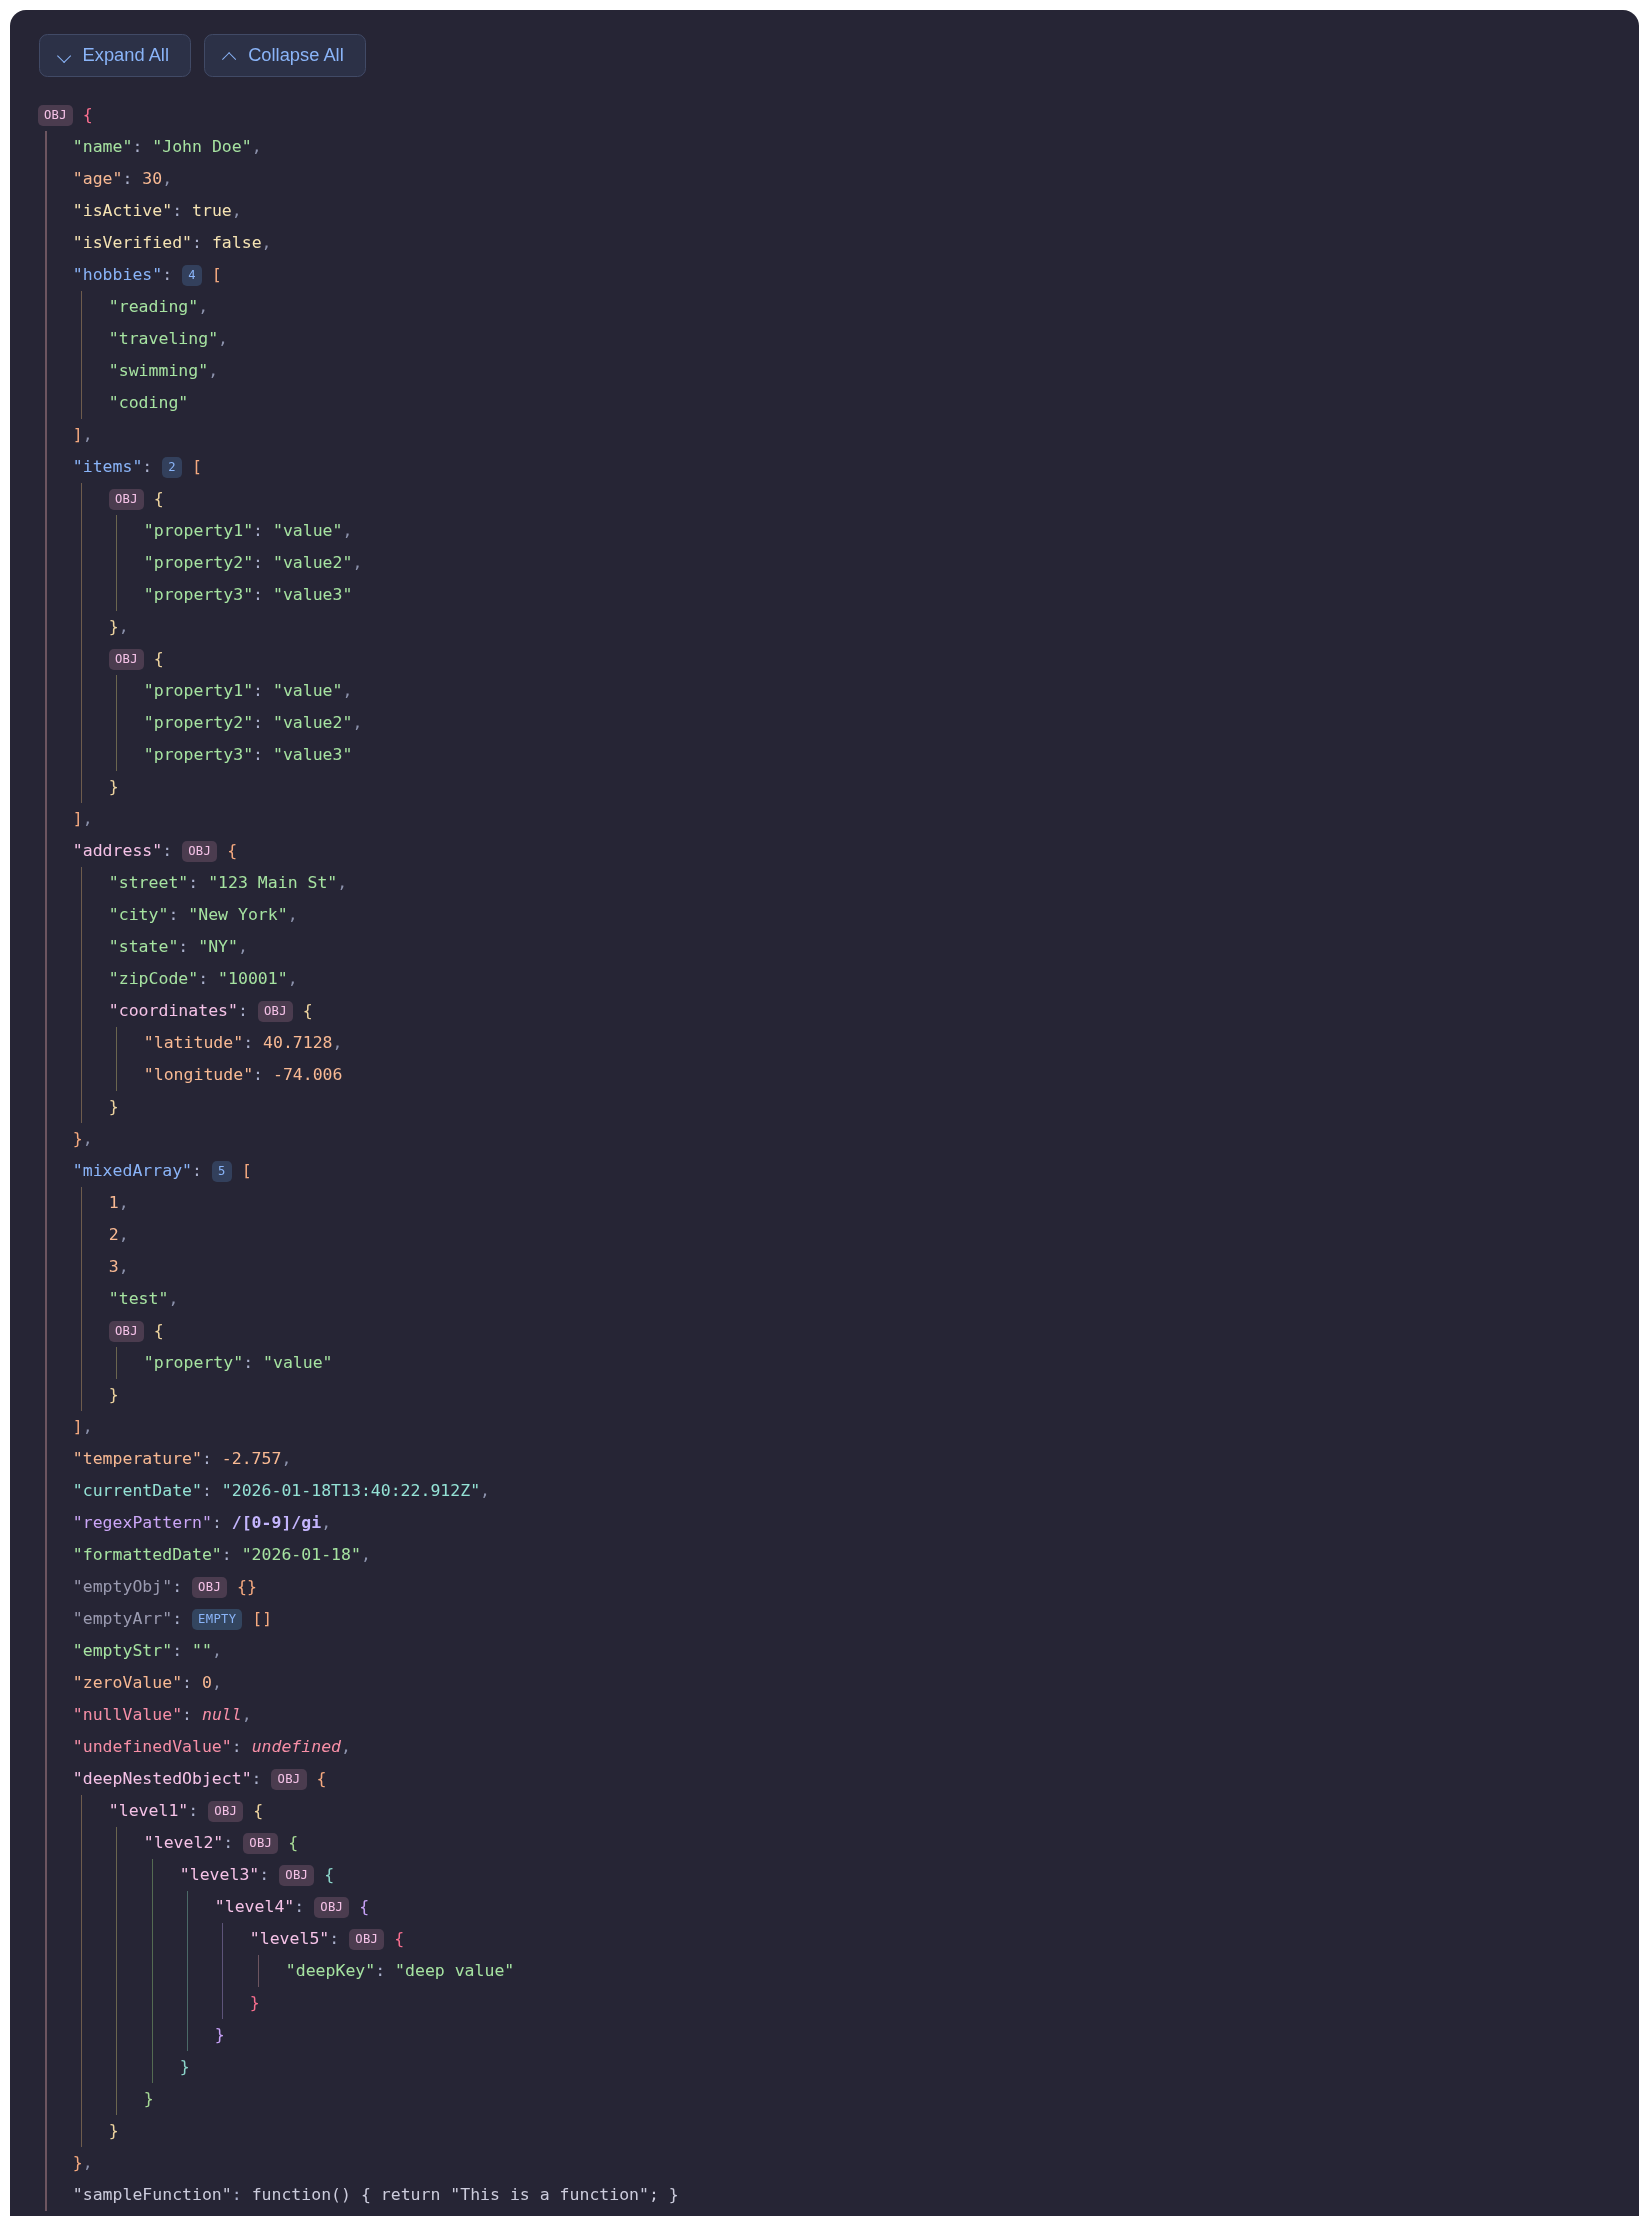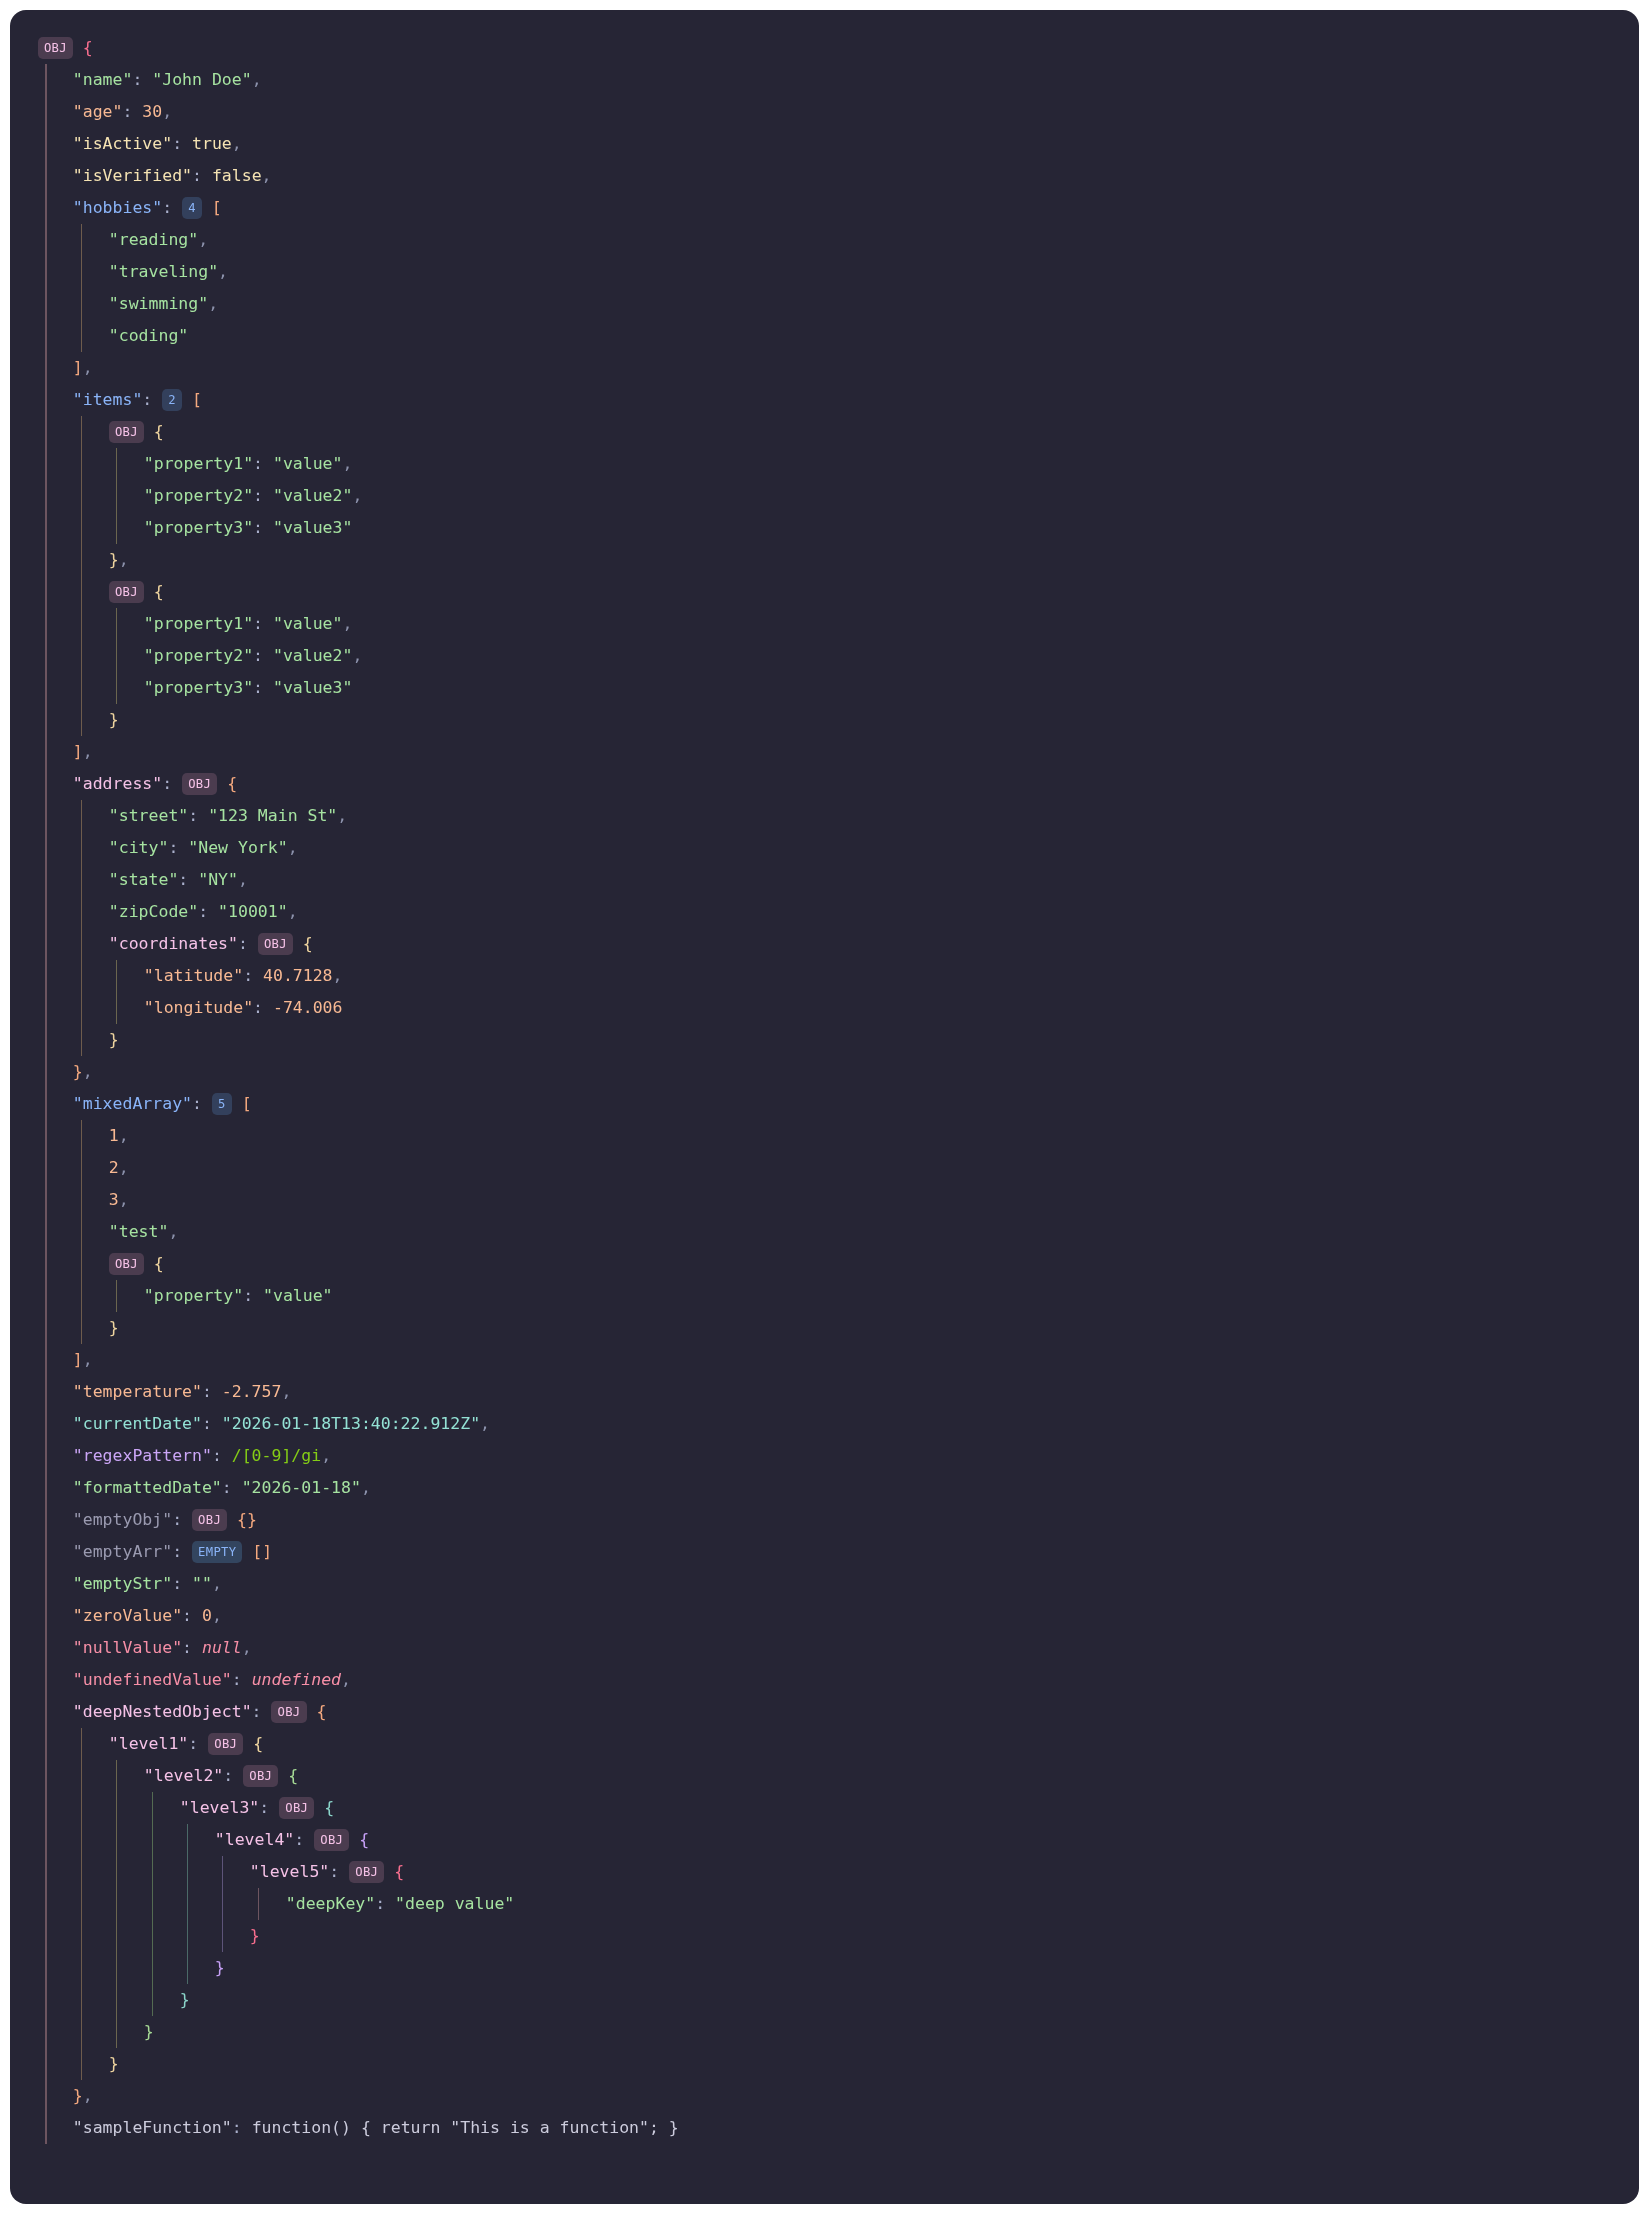--- a/index.html
+++ b/index.html
@@ -71,21 +71,21 @@
   .k-null{color:#f78fa7;}
   .k-date{color:#94e2d5;}
   .k-regex{color:#cba6f7;}
   .k-dim{color:#9a9ab0;}
   .k-fn{color:#ccccdd;}
 
   .v-str{color:#a6e3a1;}
   .v-num{color:#f8b993;}
   .v-bool{color:#f5e3b3;}
   .v-date{color:#94e2d5;}
-  .v-regex{color:#84cc16;}
+  .v-regex{color:#c4b5fd;font-weight:bold;}
   .v-null{color:#f78fa7;font-style:italic;}
   .v-fn{color:#ccccdd;}
 
   .colon{color:#aab0cc;}
   .comma{color:#8d93ad;}
 
   
   .b0{color:#f76e8e;}
   .b1{color:#f5a97f;}
   .b2{color:#eed49f;}
@@ -106,17 +106,27 @@
   }
   .badge-obj{background:#4b3c4f;color:#f5c2e7;}
   .badge-cnt{background:#33405c;color:#8ab4f8;}
   .badge-empty{background:#33455f;color:#8ab4f8;}
 </style>
 </head>
 <body>
 
 <div class="viewer">
 
+  <div class="toolbar">
+    <div class="tbtn">
+      <span class="chev down"></span>
+      <span>Expand All</span>
+    </div>
+    <div class="tbtn">
+      <span class="chev up"></span>
+      <span>Collapse All</span>
+    </div>
+  </div>
 
   <div class="tree" id="tree"><div class="row"><span class="ind" style="width: 0px;"></span><span class="badge badge-obj">OBJ</span><span> </span><span class="b0">{</span></div><div class="row"><span class="guides"><span class="g" style="left: 7.3px; background: rgb(109, 85, 96);"></span></span><span class="ind" style="width: 35px;"></span><span class="k-str">"name"</span><span class="colon">: </span><span class="v-str">"John Doe"</span><span class="comma">,</span></div><div class="row"><span class="guides"><span class="g" style="left: 7.3px; background: rgb(109, 85, 96);"></span></span><span class="ind" style="width: 35px;"></span><span class="k-num">"age"</span><span class="colon">: </span><span class="v-num">30</span><span class="comma">,</span></div><div class="row"><span class="guides"><span class="g" style="left: 7.3px; background: rgb(109, 85, 96);"></span></span><span class="ind" style="width: 35px;"></span><span class="k-bool">"isActive"</span><span class="colon">: </span><span class="v-bool">true</span><span class="comma">,</span></div><div class="row"><span class="guides"><span class="g" style="left: 7.3px; background: rgb(109, 85, 96);"></span></span><span class="ind" style="width: 35px;"></span><span class="k-bool">"isVerified"</span><span class="colon">: </span><span class="v-bool">false</span><span class="comma">,</span></div><div class="row"><span class="guides"><span class="g" style="left: 7.3px; background: rgb(109, 85, 96);"></span></span><span class="ind" style="width: 35px;"></span><span class="k-arr">"hobbies"</span><span class="colon">: </span><span class="badge badge-cnt">4</span><span> </span><span class="b1">[</span></div><div class="row"><span class="guides"><span class="g" style="left: 7.3px; background: rgb(109, 85, 96);"></span><span class="g" style="left: 43px; background: rgb(110, 92, 77);"></span></span><span class="ind" style="width: 71px;"></span><span class="v-str">"reading"</span><span class="comma">,</span></div><div class="row"><span class="guides"><span class="g" style="left: 7.3px; background: rgb(109, 85, 96);"></span><span class="g" style="left: 43px; background: rgb(110, 92, 77);"></span></span><span class="ind" style="width: 71px;"></span><span class="v-str">"traveling"</span><span class="comma">,</span></div><div class="row"><span class="guides"><span class="g" style="left: 7.3px; background: rgb(109, 85, 96);"></span><span class="g" style="left: 43px; background: rgb(110, 92, 77);"></span></span><span class="ind" style="width: 71px;"></span><span class="v-str">"swimming"</span><span class="comma">,</span></div><div class="row"><span class="guides"><span class="g" style="left: 7.3px; background: rgb(109, 85, 96);"></span><span class="g" style="left: 43px; background: rgb(110, 92, 77);"></span></span><span class="ind" style="width: 71px;"></span><span class="v-str">"coding"</span></div><div class="row"><span class="guides"><span class="g" style="left: 7.3px; background: rgb(109, 85, 96);"></span></span><span class="ind" style="width: 35px;"></span><span class="b1">]</span><span class="comma">,</span></div><div class="row"><span class="guides"><span class="g" style="left: 7.3px; background: rgb(109, 85, 96);"></span></span><span class="ind" style="width: 35px;"></span><span class="k-arr">"items"</span><span class="colon">: </span><span class="badge badge-cnt">2</span><span> </span><span class="b1">[</span></div><div class="row"><span class="guides"><span class="g" style="left: 7.3px; background: rgb(109, 85, 96);"></span><span class="g" style="left: 43px; background: rgb(110, 92, 77);"></span></span><span class="ind" style="width: 71px;"></span><span class="badge badge-obj">OBJ</span><span> </span><span class="b2">{</span></div><div class="row"><span class="guides"><span class="g" style="left: 7.3px; background: rgb(109, 85, 96);"></span><span class="g" style="left: 43px; background: rgb(110, 92, 77);"></span><span class="g" style="left: 78px; background: rgb(107, 102, 79);"></span></span><span class="ind" style="width: 106px;"></span><span class="k-str">"property1"</span><span class="colon">: </span><span class="v-str">"value"</span><span class="comma">,</span></div><div class="row"><span class="guides"><span class="g" style="left: 7.3px; background: rgb(109, 85, 96);"></span><span class="g" style="left: 43px; background: rgb(110, 92, 77);"></span><span class="g" style="left: 78px; background: rgb(107, 102, 79);"></span></span><span class="ind" style="width: 106px;"></span><span class="k-str">"property2"</span><span class="colon">: </span><span class="v-str">"value2"</span><span class="comma">,</span></div><div class="row"><span class="guides"><span class="g" style="left: 7.3px; background: rgb(109, 85, 96);"></span><span class="g" style="left: 43px; background: rgb(110, 92, 77);"></span><span class="g" style="left: 78px; background: rgb(107, 102, 79);"></span></span><span class="ind" style="width: 106px;"></span><span class="k-str">"property3"</span><span class="colon">: </span><span class="v-str">"value3"</span></div><div class="row"><span class="guides"><span class="g" style="left: 7.3px; background: rgb(109, 85, 96);"></span><span class="g" style="left: 43px; background: rgb(110, 92, 77);"></span></span><span class="ind" style="width: 71px;"></span><span class="b2">}</span><span class="comma">,</span></div><div class="row"><span class="guides"><span class="g" style="left: 7.3px; background: rgb(109, 85, 96);"></span><span class="g" style="left: 43px; background: rgb(110, 92, 77);"></span></span><span class="ind" style="width: 71px;"></span><span class="badge badge-obj">OBJ</span><span> </span><span class="b2">{</span></div><div class="row"><span class="guides"><span class="g" style="left: 7.3px; background: rgb(109, 85, 96);"></span><span class="g" style="left: 43px; background: rgb(110, 92, 77);"></span><span class="g" style="left: 78px; background: rgb(107, 102, 79);"></span></span><span class="ind" style="width: 106px;"></span><span class="k-str">"property1"</span><span class="colon">: </span><span class="v-str">"value"</span><span class="comma">,</span></div><div class="row"><span class="guides"><span class="g" style="left: 7.3px; background: rgb(109, 85, 96);"></span><span class="g" style="left: 43px; background: rgb(110, 92, 77);"></span><span class="g" style="left: 78px; background: rgb(107, 102, 79);"></span></span><span class="ind" style="width: 106px;"></span><span class="k-str">"property2"</span><span class="colon">: </span><span class="v-str">"value2"</span><span class="comma">,</span></div><div class="row"><span class="guides"><span class="g" style="left: 7.3px; background: rgb(109, 85, 96);"></span><span class="g" style="left: 43px; background: rgb(110, 92, 77);"></span><span class="g" style="left: 78px; background: rgb(107, 102, 79);"></span></span><span class="ind" style="width: 106px;"></span><span class="k-str">"property3"</span><span class="colon">: </span><span class="v-str">"value3"</span></div><div class="row"><span class="guides"><span class="g" style="left: 7.3px; background: rgb(109, 85, 96);"></span><span class="g" style="left: 43px; background: rgb(110, 92, 77);"></span></span><span class="ind" style="width: 71px;"></span><span class="b2">}</span></div><div class="row"><span class="guides"><span class="g" style="left: 7.3px; background: rgb(109, 85, 96);"></span></span><span class="ind" style="width: 35px;"></span><span class="b1">]</span><span class="comma">,</span></div><div class="row"><span class="guides"><span class="g" style="left: 7.3px; background: rgb(109, 85, 96);"></span></span><span class="ind" style="width: 35px;"></span><span class="k-obj">"address"</span><span class="colon">: </span><span class="badge badge-obj">OBJ</span><span> </span><span class="b1">{</span></div><div class="row"><span class="guides"><span class="g" style="left: 7.3px; background: rgb(109, 85, 96);"></span><span class="g" style="left: 43px; background: rgb(110, 92, 77);"></span></span><span class="ind" style="width: 71px;"></span><span class="k-str">"street"</span><span class="colon">: </span><span class="v-str">"123 Main St"</span><span class="comma">,</span></div><div class="row"><span class="guides"><span class="g" style="left: 7.3px; background: rgb(109, 85, 96);"></span><span class="g" style="left: 43px; background: rgb(110, 92, 77);"></span></span><span class="ind" style="width: 71px;"></span><span class="k-str">"city"</span><span class="colon">: </span><span class="v-str">"New York"</span><span class="comma">,</span></div><div class="row"><span class="guides"><span class="g" style="left: 7.3px; background: rgb(109, 85, 96);"></span><span class="g" style="left: 43px; background: rgb(110, 92, 77);"></span></span><span class="ind" style="width: 71px;"></span><span class="k-str">"state"</span><span class="colon">: </span><span class="v-str">"NY"</span><span class="comma">,</span></div><div class="row"><span class="guides"><span class="g" style="left: 7.3px; background: rgb(109, 85, 96);"></span><span class="g" style="left: 43px; background: rgb(110, 92, 77);"></span></span><span class="ind" style="width: 71px;"></span><span class="k-str">"zipCode"</span><span class="colon">: </span><span class="v-str">"10001"</span><span class="comma">,</span></div><div class="row"><span class="guides"><span class="g" style="left: 7.3px; background: rgb(109, 85, 96);"></span><span class="g" style="left: 43px; background: rgb(110, 92, 77);"></span></span><span class="ind" style="width: 71px;"></span><span class="k-obj">"coordinates"</span><span class="colon">: </span><span class="badge badge-obj">OBJ</span><span> </span><span class="b2">{</span></div><div class="row"><span class="guides"><span class="g" style="left: 7.3px; background: rgb(109, 85, 96);"></span><span class="g" style="left: 43px; background: rgb(110, 92, 77);"></span><span class="g" style="left: 78px; background: rgb(107, 102, 79);"></span></span><span class="ind" style="width: 106px;"></span><span class="k-num">"latitude"</span><span class="colon">: </span><span class="v-num">40.7128</span><span class="comma">,</span></div><div class="row"><span class="guides"><span class="g" style="left: 7.3px; background: rgb(109, 85, 96);"></span><span class="g" style="left: 43px; background: rgb(110, 92, 77);"></span><span class="g" style="left: 78px; background: rgb(107, 102, 79);"></span></span><span class="ind" style="width: 106px;"></span><span class="k-num">"longitude"</span><span class="colon">: </span><span class="v-num">-74.006</span></div><div class="row"><span class="guides"><span class="g" style="left: 7.3px; background: rgb(109, 85, 96);"></span><span class="g" style="left: 43px; background: rgb(110, 92, 77);"></span></span><span class="ind" style="width: 71px;"></span><span class="b2">}</span></div><div class="row"><span class="guides"><span class="g" style="left: 7.3px; background: rgb(109, 85, 96);"></span></span><span class="ind" style="width: 35px;"></span><span class="b1">}</span><span class="comma">,</span></div><div class="row"><span class="guides"><span class="g" style="left: 7.3px; background: rgb(109, 85, 96);"></span></span><span class="ind" style="width: 35px;"></span><span class="k-arr">"mixedArray"</span><span class="colon">: </span><span class="badge badge-cnt">5</span><span> </span><span class="b1">[</span></div><div class="row"><span class="guides"><span class="g" style="left: 7.3px; background: rgb(109, 85, 96);"></span><span class="g" style="left: 43px; background: rgb(110, 92, 77);"></span></span><span class="ind" style="width: 71px;"></span><span class="v-num">1</span><span class="comma">,</span></div><div class="row"><span class="guides"><span class="g" style="left: 7.3px; background: rgb(109, 85, 96);"></span><span class="g" style="left: 43px; background: rgb(110, 92, 77);"></span></span><span class="ind" style="width: 71px;"></span><span class="v-num">2</span><span class="comma">,</span></div><div class="row"><span class="guides"><span class="g" style="left: 7.3px; background: rgb(109, 85, 96);"></span><span class="g" style="left: 43px; background: rgb(110, 92, 77);"></span></span><span class="ind" style="width: 71px;"></span><span class="v-num">3</span><span class="comma">,</span></div><div class="row"><span class="guides"><span class="g" style="left: 7.3px; background: rgb(109, 85, 96);"></span><span class="g" style="left: 43px; background: rgb(110, 92, 77);"></span></span><span class="ind" style="width: 71px;"></span><span class="v-str">"test"</span><span class="comma">,</span></div><div class="row"><span class="guides"><span class="g" style="left: 7.3px; background: rgb(109, 85, 96);"></span><span class="g" style="left: 43px; background: rgb(110, 92, 77);"></span></span><span class="ind" style="width: 71px;"></span><span class="badge badge-obj">OBJ</span><span> </span><span class="b2">{</span></div><div class="row"><span class="guides"><span class="g" style="left: 7.3px; background: rgb(109, 85, 96);"></span><span class="g" style="left: 43px; background: rgb(110, 92, 77);"></span><span class="g" style="left: 78px; background: rgb(107, 102, 79);"></span></span><span class="ind" style="width: 106px;"></span><span class="k-str">"property"</span><span class="colon">: </span><span class="v-str">"value"</span></div><div class="row"><span class="guides"><span class="g" style="left: 7.3px; background: rgb(109, 85, 96);"></span><span class="g" style="left: 43px; background: rgb(110, 92, 77);"></span></span><span class="ind" style="width: 71px;"></span><span class="b2">}</span></div><div class="row"><span class="guides"><span class="g" style="left: 7.3px; background: rgb(109, 85, 96);"></span></span><span class="ind" style="width: 35px;"></span><span class="b1">]</span><span class="comma">,</span></div><div class="row"><span class="guides"><span class="g" style="left: 7.3px; background: rgb(109, 85, 96);"></span></span><span class="ind" style="width: 35px;"></span><span class="k-num">"temperature"</span><span class="colon">: </span><span class="v-num">-2.757</span><span class="comma">,</span></div><div class="row"><span class="guides"><span class="g" style="left: 7.3px; background: rgb(109, 85, 96);"></span></span><span class="ind" style="width: 35px;"></span><span class="k-date">"currentDate"</span><span class="colon">: </span><span class="v-date">"2026-01-18T13:40:22.912Z"</span><span class="comma">,</span></div><div class="row"><span class="guides"><span class="g" style="left: 7.3px; background: rgb(109, 85, 96);"></span></span><span class="ind" style="width: 35px;"></span><span class="k-regex">"regexPattern"</span><span class="colon">: </span><span class="v-regex">/[0-9]/gi</span><span class="comma">,</span></div><div class="row"><span class="guides"><span class="g" style="left: 7.3px; background: rgb(109, 85, 96);"></span></span><span class="ind" style="width: 35px;"></span><span class="k-str">"formattedDate"</span><span class="colon">: </span><span class="v-str">"2026-01-18"</span><span class="comma">,</span></div><div class="row"><span class="guides"><span class="g" style="left: 7.3px; background: rgb(109, 85, 96);"></span></span><span class="ind" style="width: 35px;"></span><span class="k-dim">"emptyObj"</span><span class="colon">: </span><span class="badge badge-obj">OBJ</span><span> </span><span class="b1">{}</span></div><div class="row"><span class="guides"><span class="g" style="left: 7.3px; background: rgb(109, 85, 96);"></span></span><span class="ind" style="width: 35px;"></span><span class="k-dim">"emptyArr"</span><span class="colon">: </span><span class="badge badge-empty">EMPTY</span><span> </span><span class="b1">[]</span></div><div class="row"><span class="guides"><span class="g" style="left: 7.3px; background: rgb(109, 85, 96);"></span></span><span class="ind" style="width: 35px;"></span><span class="k-str">"emptyStr"</span><span class="colon">: </span><span class="v-str">""</span><span class="comma">,</span></div><div class="row"><span class="guides"><span class="g" style="left: 7.3px; background: rgb(109, 85, 96);"></span></span><span class="ind" style="width: 35px;"></span><span class="k-num">"zeroValue"</span><span class="colon">: </span><span class="v-num">0</span><span class="comma">,</span></div><div class="row"><span class="guides"><span class="g" style="left: 7.3px; background: rgb(109, 85, 96);"></span></span><span class="ind" style="width: 35px;"></span><span class="k-null">"nullValue"</span><span class="colon">: </span><span class="v-null">null</span><span class="comma">,</span></div><div class="row"><span class="guides"><span class="g" style="left: 7.3px; background: rgb(109, 85, 96);"></span></span><span class="ind" style="width: 35px;"></span><span class="k-null">"undefinedValue"</span><span class="colon">: </span><span class="v-null">undefined</span><span class="comma">,</span></div><div class="row"><span class="guides"><span class="g" style="left: 7.3px; background: rgb(109, 85, 96);"></span></span><span class="ind" style="width: 35px;"></span><span class="k-obj">"deepNestedObject"</span><span class="colon">: </span><span class="badge badge-obj">OBJ</span><span> </span><span class="b1">{</span></div><div class="row"><span class="guides"><span class="g" style="left: 7.3px; background: rgb(109, 85, 96);"></span><span class="g" style="left: 43px; background: rgb(110, 92, 77);"></span></span><span class="ind" style="width: 71px;"></span><span class="k-obj">"level1"</span><span class="colon">: </span><span class="badge badge-obj">OBJ</span><span> </span><span class="b2">{</span></div><div class="row"><span class="guides"><span class="g" style="left: 7.3px; background: rgb(109, 85, 96);"></span><span class="g" style="left: 43px; background: rgb(110, 92, 77);"></span><span class="g" style="left: 78px; background: rgb(107, 102, 79);"></span></span><span class="ind" style="width: 106px;"></span><span class="k-obj">"level2"</span><span class="colon">: </span><span class="badge badge-obj">OBJ</span><span> </span><span class="b3">{</span></div><div class="row"><span class="guides"><span class="g" style="left: 7.3px; background: rgb(109, 85, 96);"></span><span class="g" style="left: 43px; background: rgb(110, 92, 77);"></span><span class="g" style="left: 78px; background: rgb(107, 102, 79);"></span><span class="g" style="left: 114px; background: rgb(84, 107, 82);"></span></span><span class="ind" style="width: 142px;"></span><span class="k-obj">"level3"</span><span class="colon">: </span><span class="badge badge-obj">OBJ</span><span> </span><span class="b4">{</span></div><div class="row"><span class="guides"><span class="g" style="left: 7.3px; background: rgb(109, 85, 96);"></span><span class="g" style="left: 43px; background: rgb(110, 92, 77);"></span><span class="g" style="left: 78px; background: rgb(107, 102, 79);"></span><span class="g" style="left: 114px; background: rgb(84, 107, 82);"></span><span class="g" style="left: 149px; background: rgb(75, 106, 104);"></span></span><span class="ind" style="width: 177px;"></span><span class="k-obj">"level4"</span><span class="colon">: </span><span class="badge badge-obj">OBJ</span><span> </span><span class="b5">{</span></div><div class="row"><span class="guides"><span class="g" style="left: 7.3px; background: rgb(109, 85, 96);"></span><span class="g" style="left: 43px; background: rgb(110, 92, 77);"></span><span class="g" style="left: 78px; background: rgb(107, 102, 79);"></span><span class="g" style="left: 114px; background: rgb(84, 107, 82);"></span><span class="g" style="left: 149px; background: rgb(75, 106, 104);"></span><span class="g" style="left: 184px; background: rgb(93, 84, 121);"></span></span><span class="ind" style="width: 212px;"></span><span class="k-obj">"level5"</span><span class="colon">: </span><span class="badge badge-obj">OBJ</span><span> </span><span class="b0">{</span></div><div class="row"><span class="guides"><span class="g" style="left: 7.3px; background: rgb(109, 85, 96);"></span><span class="g" style="left: 43px; background: rgb(110, 92, 77);"></span><span class="g" style="left: 78px; background: rgb(107, 102, 79);"></span><span class="g" style="left: 114px; background: rgb(84, 107, 82);"></span><span class="g" style="left: 149px; background: rgb(75, 106, 104);"></span><span class="g" style="left: 184px; background: rgb(93, 84, 121);"></span><span class="g" style="left: 220px; background: rgb(109, 85, 96);"></span></span><span class="ind" style="width: 248px;"></span><span class="k-str">"deepKey"</span><span class="colon">: </span><span class="v-str">"deep value"</span></div><div class="row"><span class="guides"><span class="g" style="left: 7.3px; background: rgb(109, 85, 96);"></span><span class="g" style="left: 43px; background: rgb(110, 92, 77);"></span><span class="g" style="left: 78px; background: rgb(107, 102, 79);"></span><span class="g" style="left: 114px; background: rgb(84, 107, 82);"></span><span class="g" style="left: 149px; background: rgb(75, 106, 104);"></span><span class="g" style="left: 184px; background: rgb(93, 84, 121);"></span></span><span class="ind" style="width: 212px;"></span><span class="b0">}</span></div><div class="row"><span class="guides"><span class="g" style="left: 7.3px; background: rgb(109, 85, 96);"></span><span class="g" style="left: 43px; background: rgb(110, 92, 77);"></span><span class="g" style="left: 78px; background: rgb(107, 102, 79);"></span><span class="g" style="left: 114px; background: rgb(84, 107, 82);"></span><span class="g" style="left: 149px; background: rgb(75, 106, 104);"></span></span><span class="ind" style="width: 177px;"></span><span class="b5">}</span></div><div class="row"><span class="guides"><span class="g" style="left: 7.3px; background: rgb(109, 85, 96);"></span><span class="g" style="left: 43px; background: rgb(110, 92, 77);"></span><span class="g" style="left: 78px; background: rgb(107, 102, 79);"></span><span class="g" style="left: 114px; background: rgb(84, 107, 82);"></span></span><span class="ind" style="width: 142px;"></span><span class="b4">}</span></div><div class="row"><span class="guides"><span class="g" style="left: 7.3px; background: rgb(109, 85, 96);"></span><span class="g" style="left: 43px; background: rgb(110, 92, 77);"></span><span class="g" style="left: 78px; background: rgb(107, 102, 79);"></span></span><span class="ind" style="width: 106px;"></span><span class="b3">}</span></div><div class="row"><span class="guides"><span class="g" style="left: 7.3px; background: rgb(109, 85, 96);"></span><span class="g" style="left: 43px; background: rgb(110, 92, 77);"></span></span><span class="ind" style="width: 71px;"></span><span class="b2">}</span></div><div class="row"><span class="guides"><span class="g" style="left: 7.3px; background: rgb(109, 85, 96);"></span></span><span class="ind" style="width: 35px;"></span><span class="b1">}</span><span class="comma">,</span></div><div class="row"><span class="guides"><span class="g" style="left: 7.3px; background: rgb(109, 85, 96);"></span></span><span class="ind" style="width: 35px;"></span><span class="k-fn">"sampleFunction"</span><span class="colon">: </span><span class="v-fn">function() { return "This is a function"; }</span></div></div>
 
 </div>
 
 
 </body></html>

